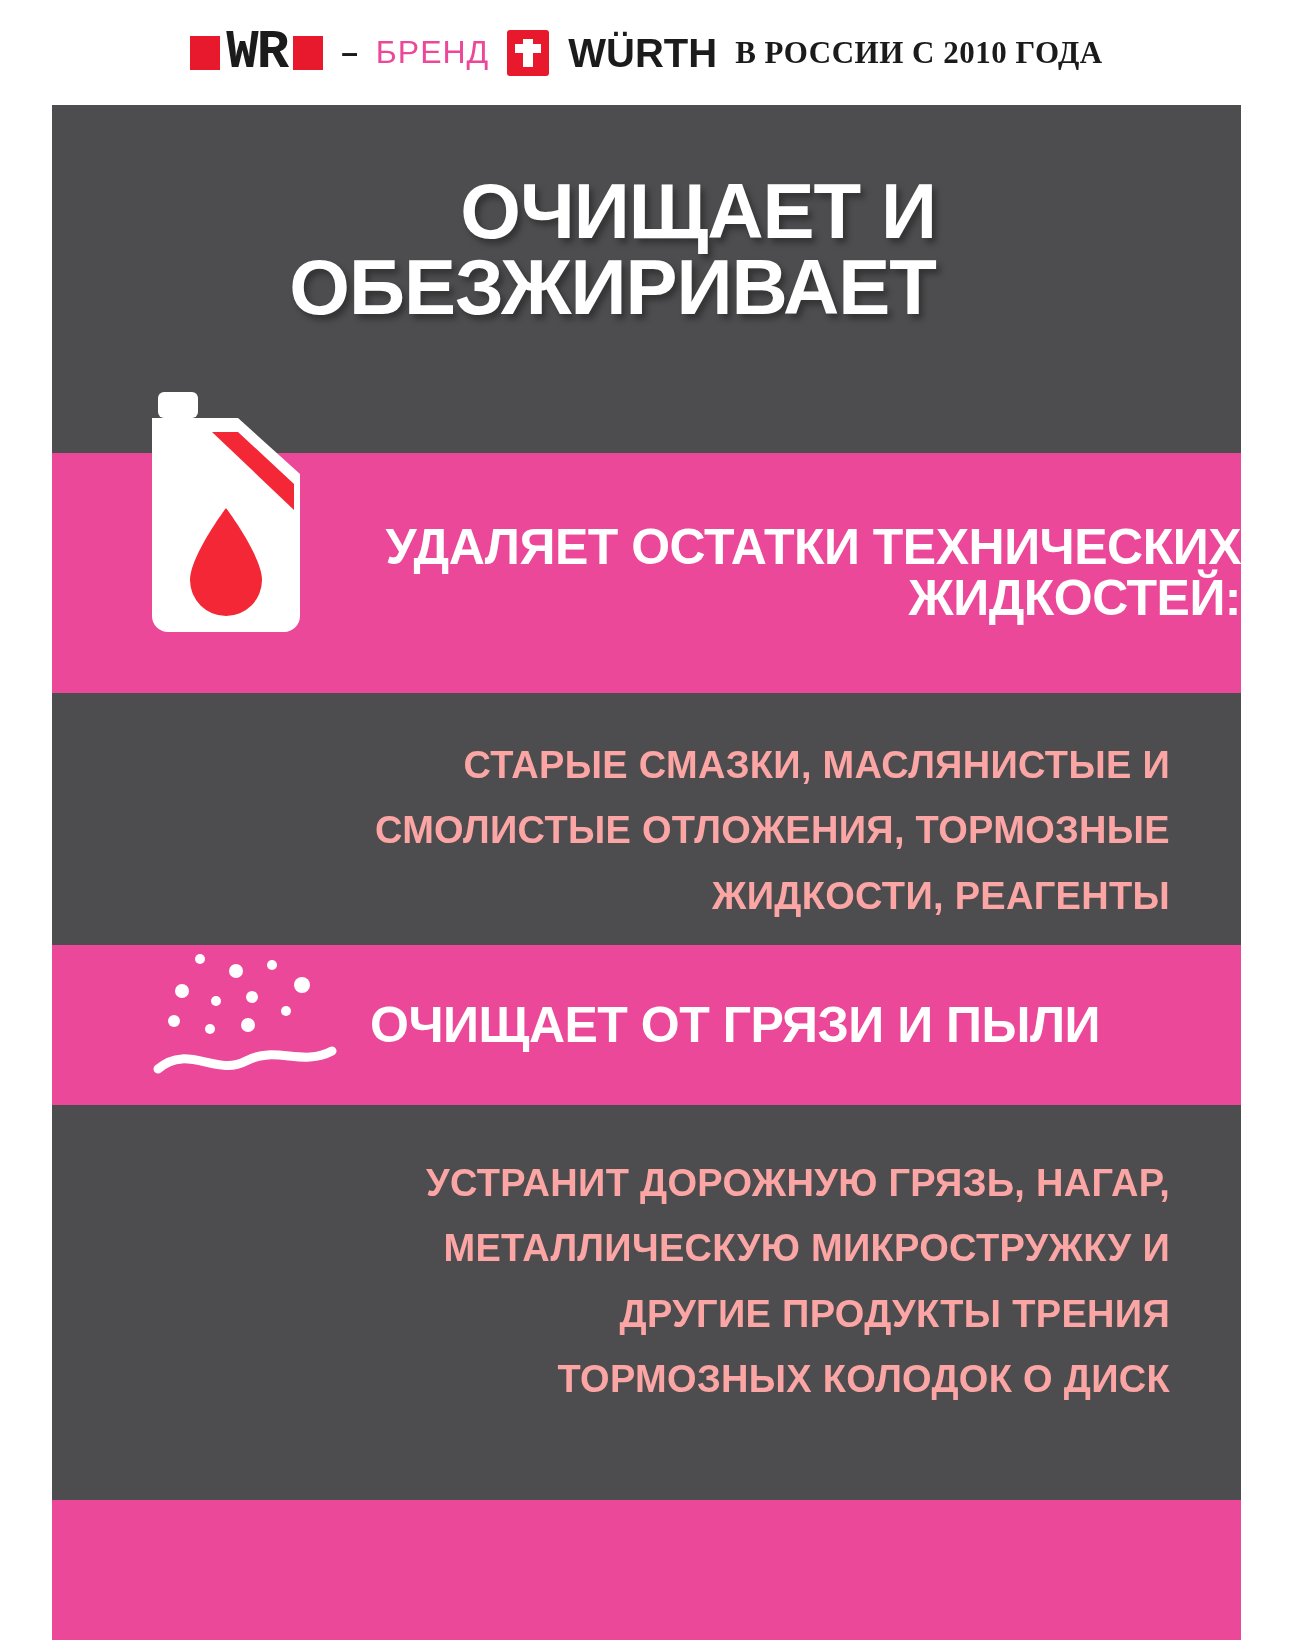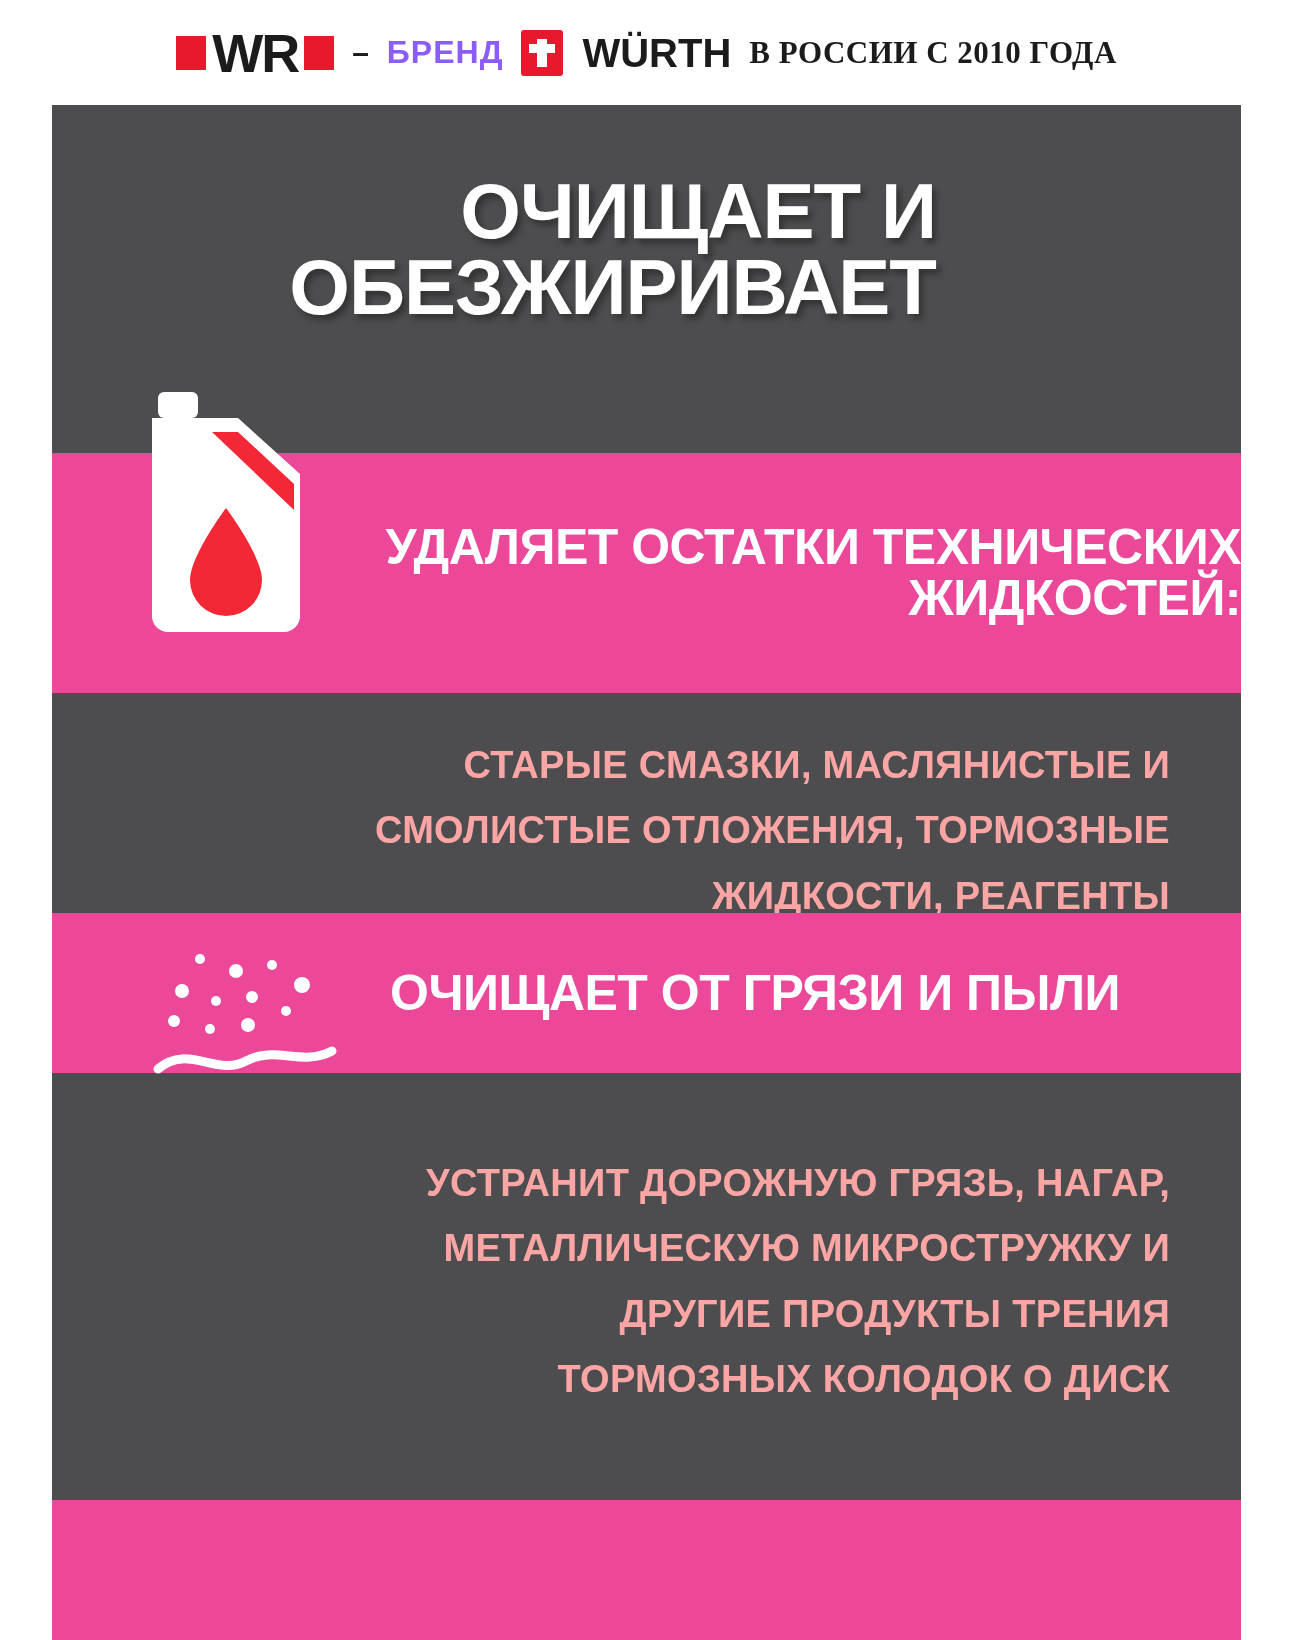--- a/index.html
+++ b/index.html
@@ -36,34 +36,34 @@
     width: 30px;
     height: 34px;
     background: #e8192c;
   }
   .wr-text {
     font-size: 54px;
     font-weight: 900;
     letter-spacing: -2px;
     color: #1b1b1b;
     line-height: 1;
-    font-family: Liberation Sans, sans-serif;
+    font-family: Liberation Mono, monospace;
   }
 
   .dash {
     font-size: 30px;
     font-weight: 800;
     color: #1b1b1b;
   }
 
   .brand-word {
     font-size: 32px;
-    font-weight: 700;
+    font-weight: 400;
     letter-spacing: 1px;
-    color: #8b5cf6;
+    color: #ec4899;
   }
 
   .wurth-block {
     display: flex;
     align-items: center;
     gap: 19px;
   }
   .wurth-mark {
     width: 42px;
     height: 46px;
@@ -133,21 +133,21 @@
   .band {
     background: #ec4899;
     position: absolute;
     left: 0;
     width: 100%;
     display: flex;
     align-items: center;
     box-sizing: border-box;
   }
   .band-1 { top: 348px; height: 240px; }
-  .band-2 { top: 808px; height: 160px; padding-left: 20px; }
+  .band-2 { top: 840px; height: 160px; }
   .band-3 { top: 1395px; height: 140px; }
 
   .band-heading {
     color: #ffffff;
     font-weight: 900;
     line-height: 1.02;
     letter-spacing: -0.5px;
     margin-left: 318px;
   }
   .band-1 .band-heading { font-size: 50px; }

